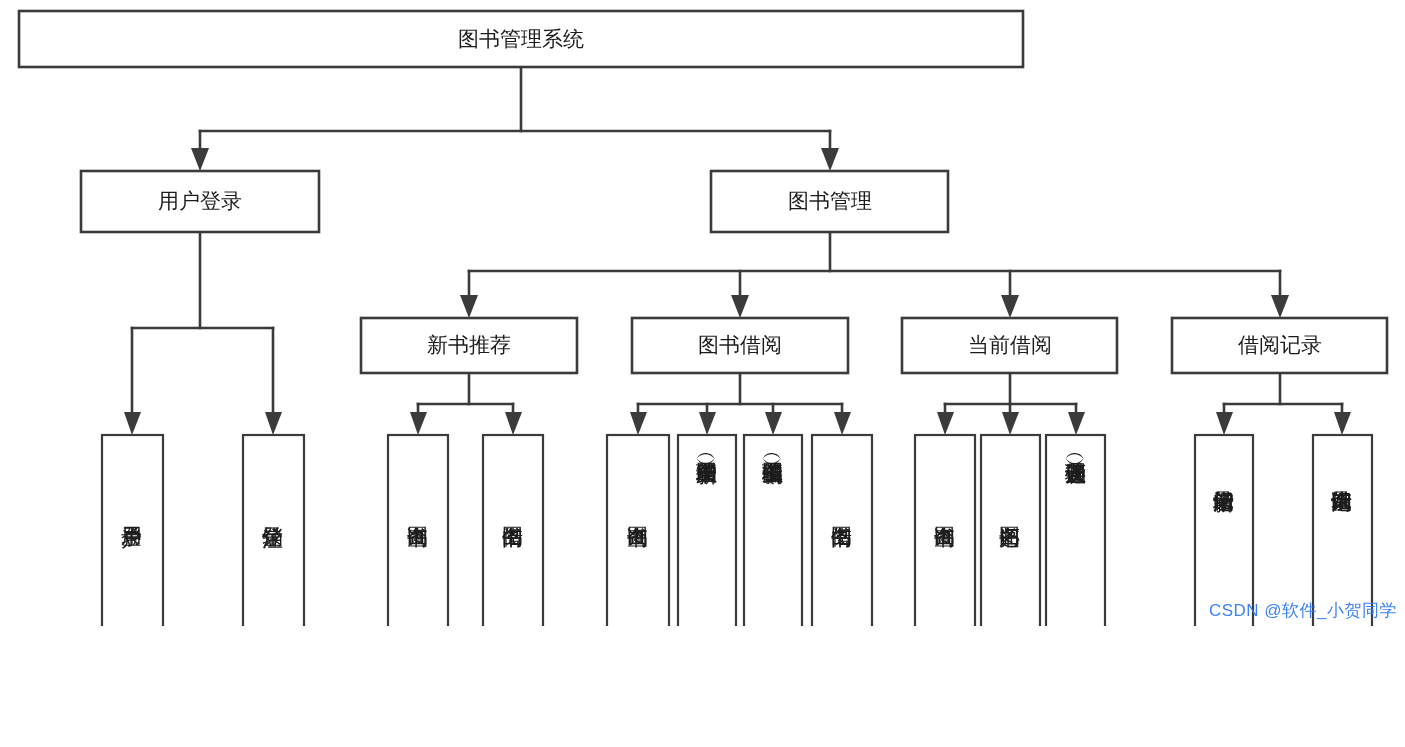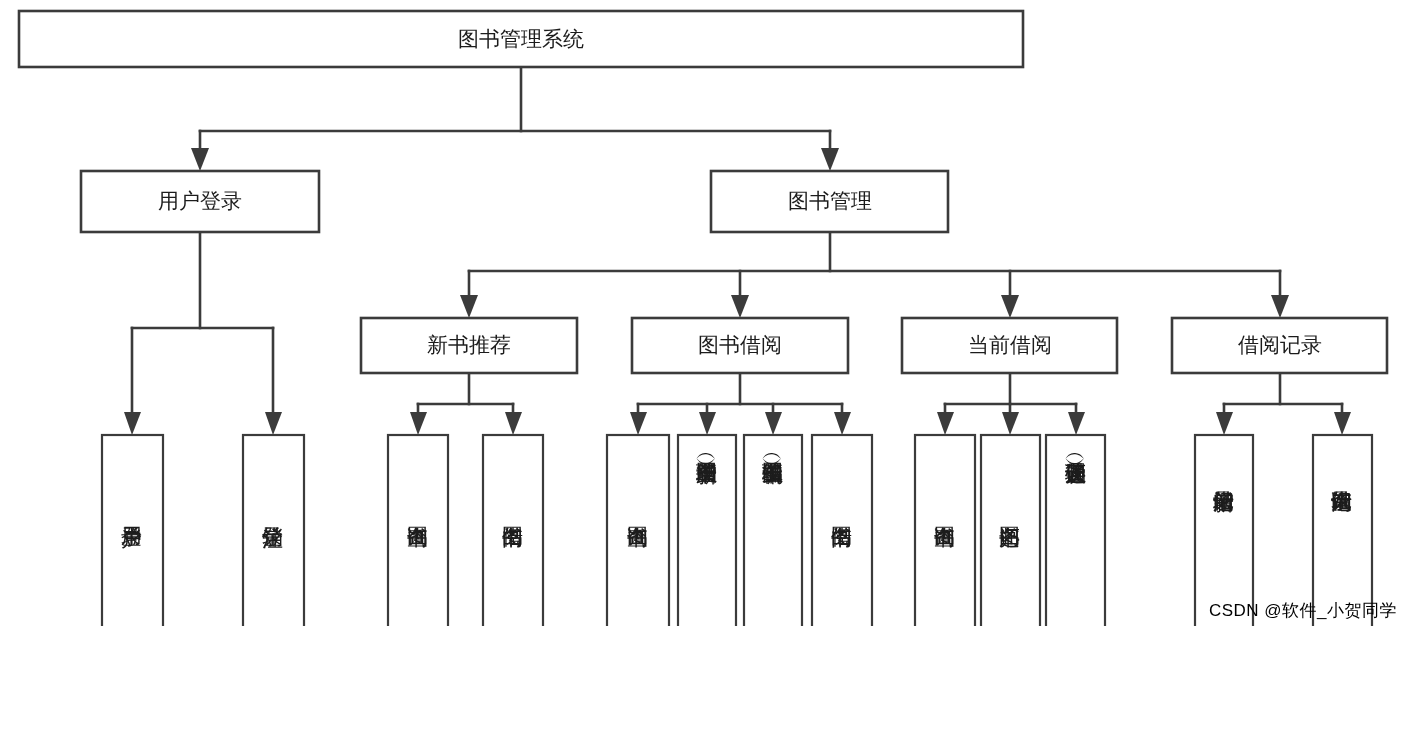--- a/index.html
+++ b/index.html
@@ -56,21 +56,21 @@
     text-anchor: middle;
     writing-mode: vertical-rl;
     glyph-orientation-vertical: 0;
   }
   .watermark-text {
     position: absolute;
     right: 8px;
     bottom: 4px;
     font-family: "Liberation Sans", "DejaVu Sans", sans-serif;
     font-size: 17px;
-    color: #000000;
+    color: #3b82f6;
     letter-spacing: 0.5px;
     white-space: nowrap;
     pointer-events: none;
   }
 </style>
 </head>
 <body>
 
 <div id="diagram-root">
 

